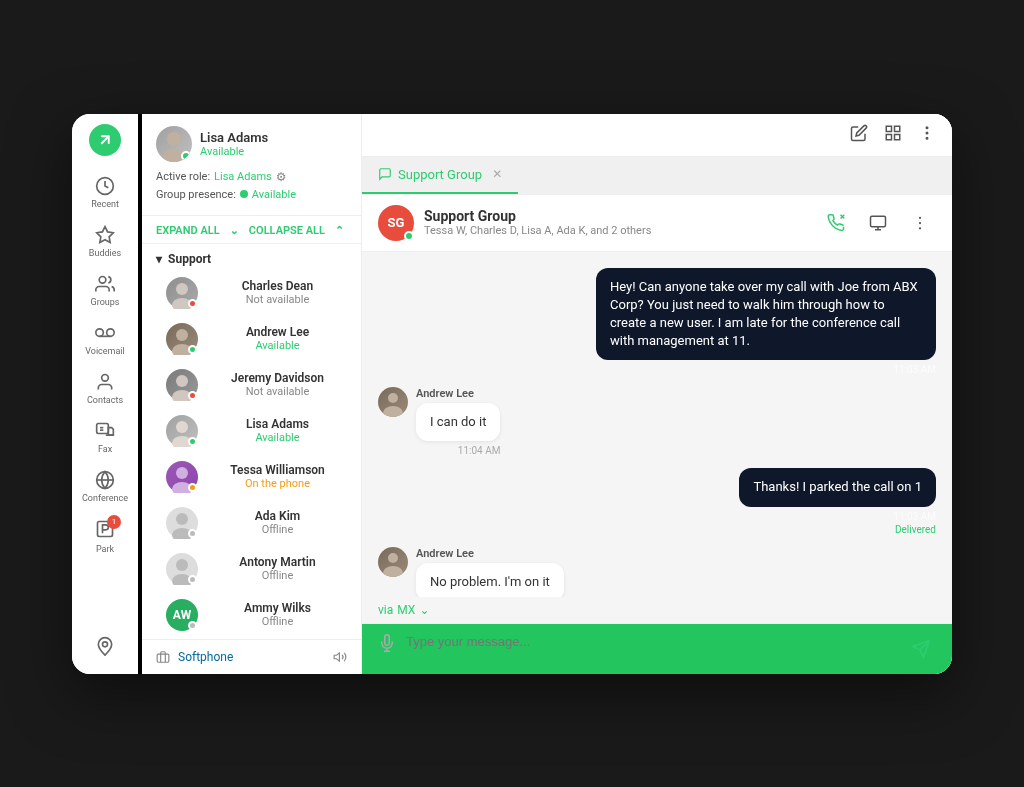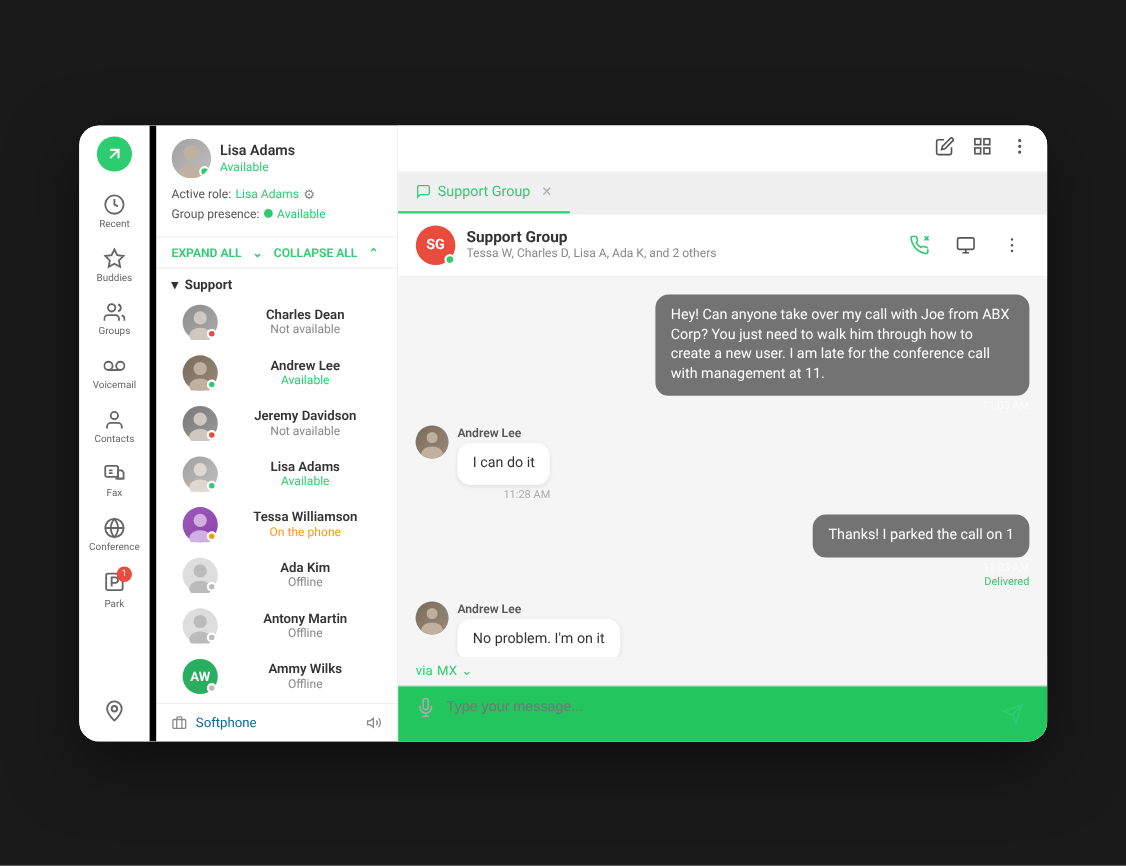--- a/index.html
+++ b/index.html
@@ -22,21 +22,21 @@
       position: relative;
     }
     
     .icon-nav {
       width: 70px;
       background: #fff;
       display: flex;
       flex-direction: column;
       align-items: center;
       padding: 10px 0;
-      border-right: 6px solid #000000;
+      border-right: 4px solid #000000;
       position: relative;
     }
     .nav-logo {
       width: 32px;
       height: 32px;
       background: #2ecc71;
       border-radius: 50%;
       display: flex;
       align-items: center;
       justify-content: center;
@@ -274,21 +274,21 @@
     }
     .msg-bubble {
       max-width: 340px;
       border-radius: 12px;
       padding: 10px 14px;
       font-size: 13px;
       line-height: 1.4;
       position: relative;
     }
     .msg-bubble.incoming { background: #fff; color: #333; box-shadow: 0 1px 4px rgba(0,0,0,0.08); }
-    .msg-bubble.outgoing { background: #737373; color: #fff; }
+    .msg-bubble.outgoing { background: #0f172a; color: #fff; }
     .msg-time { font-size: 10px; color: #aaa; margin-top: 4px; text-align: right; }
     .msg-time.outgoing { color: rgba(255,255,255,0.75); }
     .msg-delivered { font-size: 10px; color: #2ecc71; text-align: right; margin-top: 2px; }
     .msg-sender-name { font-size: 11px; font-weight: 600; color: #555; margin-bottom: 3px; }
     .msg-content { }
     .message-col { display: flex; flex-direction: column; }
     .via-bar {
       padding: 6px 16px;
       font-size: 12px;
       color: #888;
@@ -673,21 +673,21 @@
           <svg width="30" height="30" viewBox="0 0 30 30">
               <circle cx="15" cy="11" r="5" fill="#c0b0a0"></circle>
               <ellipse cx="15" cy="26" rx="10" ry="7" fill="#c0b0a0"></ellipse>
             </svg>
         </div>
         <div class="message-col">
           <div class="msg-sender-name">Andrew Lee</div>
           <div class="msg-bubble incoming">
             <div class="msg-content">I can do it</div>
           </div>
-          <div class="msg-time">11:28 AM</div>
+          <div class="msg-time">11:04 AM</div>
         </div>
       </div>
 
       <div class="message-row right">
         <div class="message-col">
           <div class="msg-bubble outgoing">
             <div class="msg-content">Thanks! I parked the call on 1</div>
           </div>
           <div class="msg-time outgoing">11:03 AM</div>
           <div class="msg-delivered">Delivered</div>

